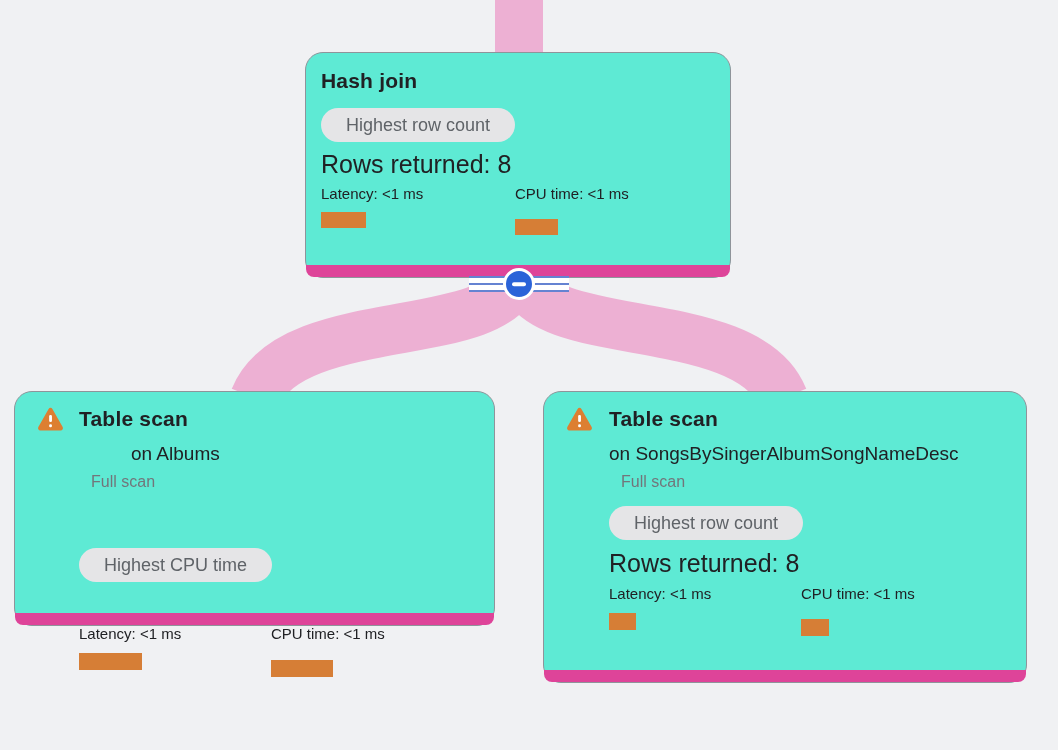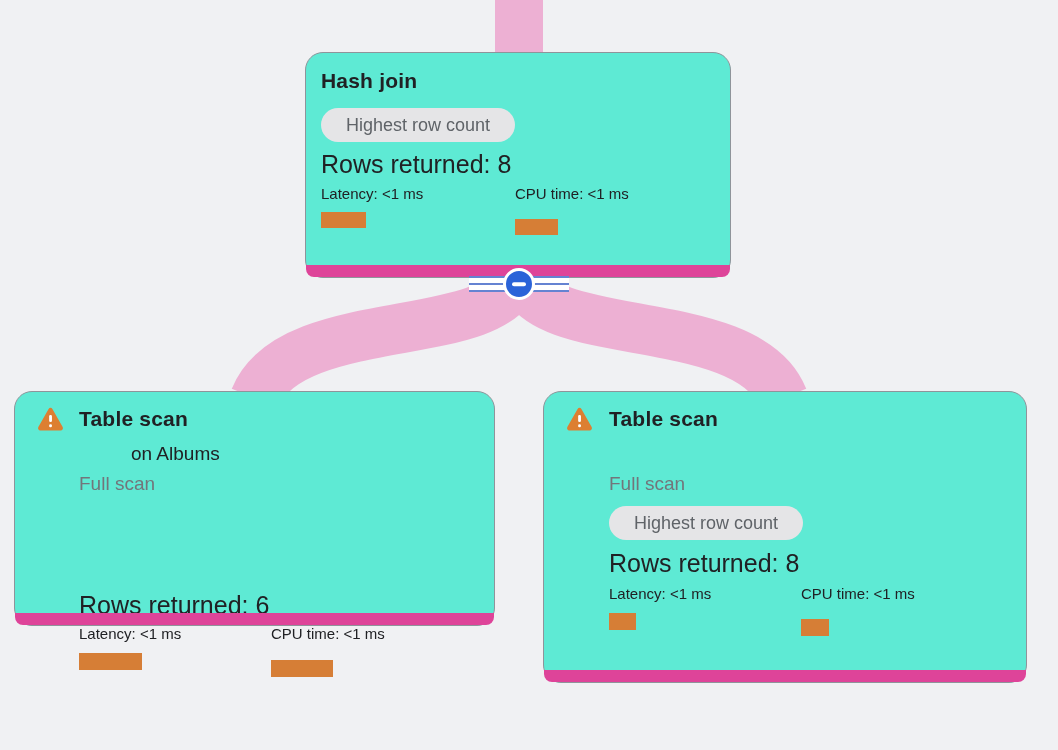--- a/index.html
+++ b/index.html
@@ -32,21 +32,21 @@
     background:#de4499;
     border-radius:0 0 8px 8px;
   }
 
   .node-title {
     position:absolute;
     font-size:21px; font-weight:700; letter-spacing:.2px;
     color:#202124; white-space:nowrap;
   }
   .node-sub   { position:absolute; font-size:19px; color:#202124; white-space:nowrap; }
-  .node-scan  { position:absolute; font-size:19px; color:#72767b; white-space:nowrap; }
+  .node-scan  { position:absolute; font-size:16px; color:#72767b; white-space:nowrap;margin-left:12px; }
   .node-rows  { position:absolute; font-size:25px; color:#202124; white-space:nowrap; }
 
   .pill {
     position:absolute;
     background:#e5e5e7; color:#5f6368;
     font-size:18px; line-height:34px; height:34px;
     padding:0 25px; border-radius:17px;
     white-space:nowrap; display:inline-block;
   }
 
@@ -151,44 +151,42 @@
 
   <div class="card card-table">
     <svg class="warn" viewBox="0 0 24 22">
       <path d="M10.3 1.7 L1.2 17.6 C0.4 19 1.4 20.7 3 20.7 L21 20.7 C22.6 20.7 23.6 19 22.8 17.6 L13.7 1.7 C12.9 0.3 11.1 0.3 10.3 1.7 Z" fill="#dd7f31"></path>
       <rect x="10.8" y="7" width="2.5" height="6.2" rx="1.1" fill="#ffffff"></rect>
       <rect x="10.8" y="15.2" width="2.5" height="2.7" rx="1.1" fill="#ffffff"></rect>
     </svg>
     <div class="node-title">Table scan</div>
     <div class="node-sub">on Albums</div>
     <div class="node-scan">Full scan</div>
-    <div class="node-rows">
-      <span>Rows returned:</span>
-      <span>6</span>
-    </div>
+    <div class="pill pill-1">Highest CPU time</div>
     <div class="metric-label m-lat-label">
       <span>Latency:</span>
       <span>&lt;1 ms</span>
     </div>
     <div class="metric-bar m-lat-bar" style="width: 63px;"></div>
     <div class="metric-label m-cpu-label">
       <span>CPU time:</span>
       <span>&lt;1 ms</span>
     </div>
     <div class="metric-bar m-cpu-bar" style="width: 62px;"></div>
     <div class="strip"></div>
   </div>
 
   <div class="card card-index">
     <svg class="warn" viewBox="0 0 24 22">
       <path d="M10.3 1.7 L1.2 17.6 C0.4 19 1.4 20.7 3 20.7 L21 20.7 C22.6 20.7 23.6 19 22.8 17.6 L13.7 1.7 C12.9 0.3 11.1 0.3 10.3 1.7 Z" fill="#dd7f31"></path>
       <rect x="10.8" y="7" width="2.5" height="6.2" rx="1.1" fill="#ffffff"></rect>
       <rect x="10.8" y="15.2" width="2.5" height="2.7" rx="1.1" fill="#ffffff"></rect>
     </svg>
     <div class="node-title">Table scan</div>
+    <div class="node-sub">on SongsBySingerAlbumSongNameDesc</div>
     <div class="node-scan">Full scan</div>
     <div class="pill pill-0">Highest row count</div>
     <div class="node-rows">
       <span>Rows returned:</span>
       <span>8</span>
     </div>
     <div class="metric-label m-lat-label">
       <span>Latency:</span>
       <span>&lt;1 ms</span>
     </div>

